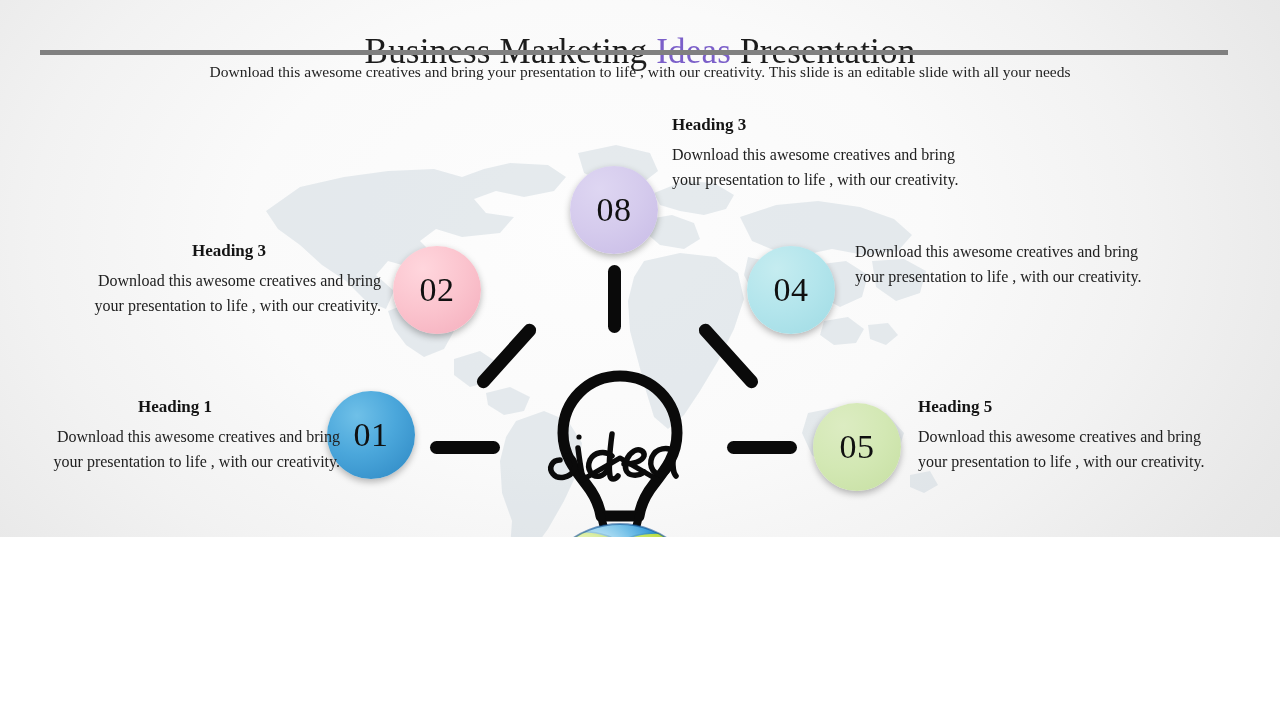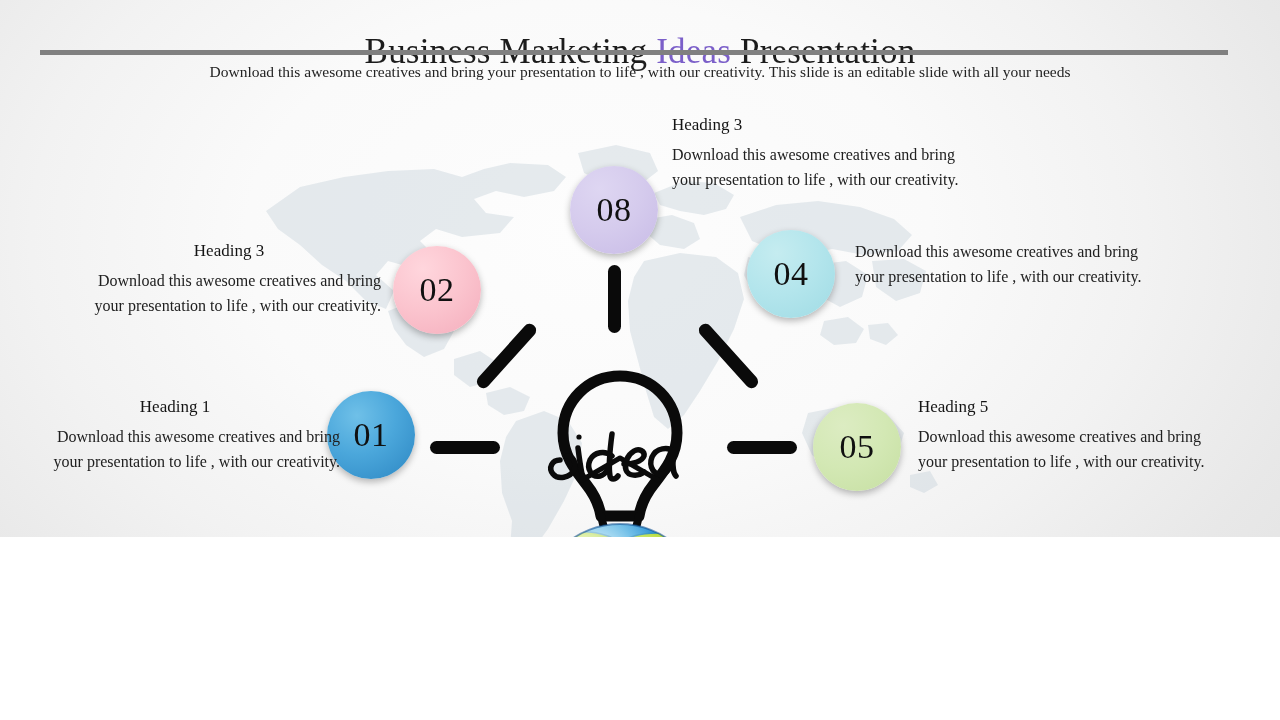--- a/index.html
+++ b/index.html
@@ -102,33 +102,33 @@
   }
   #circle-02 {
     left: 393px; top: 246px;
     background: radial-gradient(circle at 34% 26%, #ffd6dd 0%, #fbc4ce 48%, #f4adbc 100%);
   }
   #circle-03 {
     left: 570px; top: 166px;
     background: radial-gradient(circle at 34% 26%, #ded6f2 0%, #d5cbed 48%, #c8bbe6 100%);
   }
   #circle-04 {
-    left: 747px; top: 230px;
+    left: 747px; top: 246px;
     background: radial-gradient(circle at 34% 26%, #c5ecf0 0%, #b3e5ec 48%, #9fdbe4 100%);
   }
   #circle-05 {
     left: 813px; top: 403px;
     background: radial-gradient(circle at 34% 26%, #dcecc2 0%, #d3e8b4 48%, #c6dfa2 100%);
   }
 
   
   .block { position: absolute; }
   .block .hd {
     font-size: 17px;
-    font-weight: normal;
+    font-weight: bold;
     line-height: 22px;
     color: #141414;
     margin: 0 0 7px 0;
   }
   .block .bd {
     font-size: 16px;
     line-height: 24.5px;
     color: #202020;
     margin: 0;
   }

